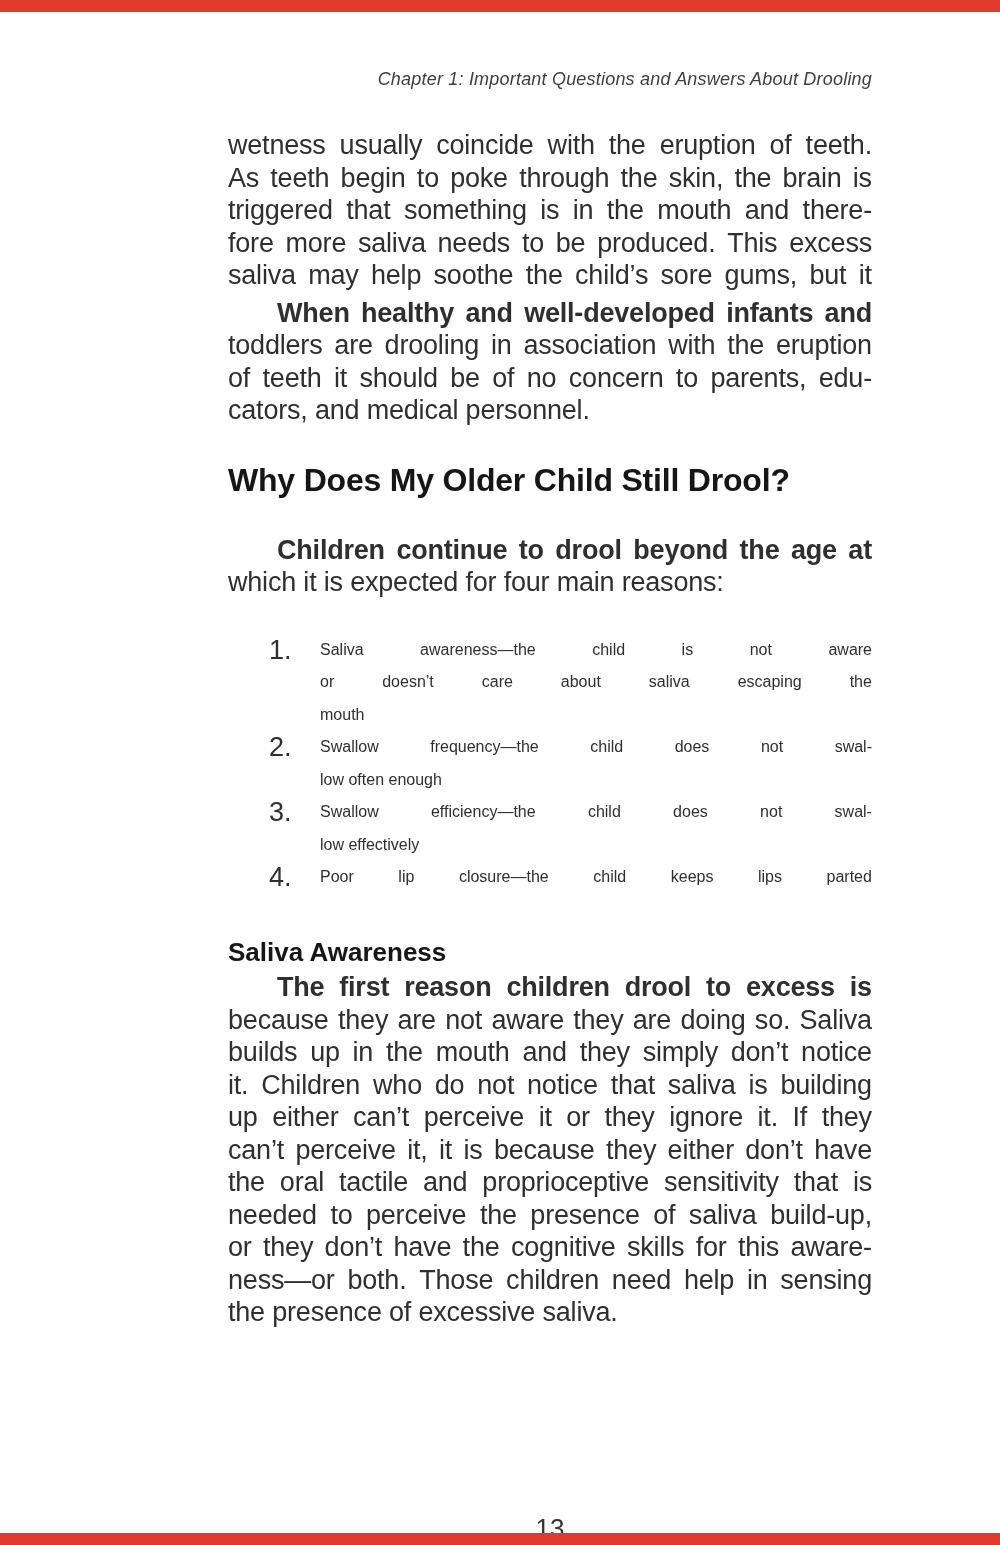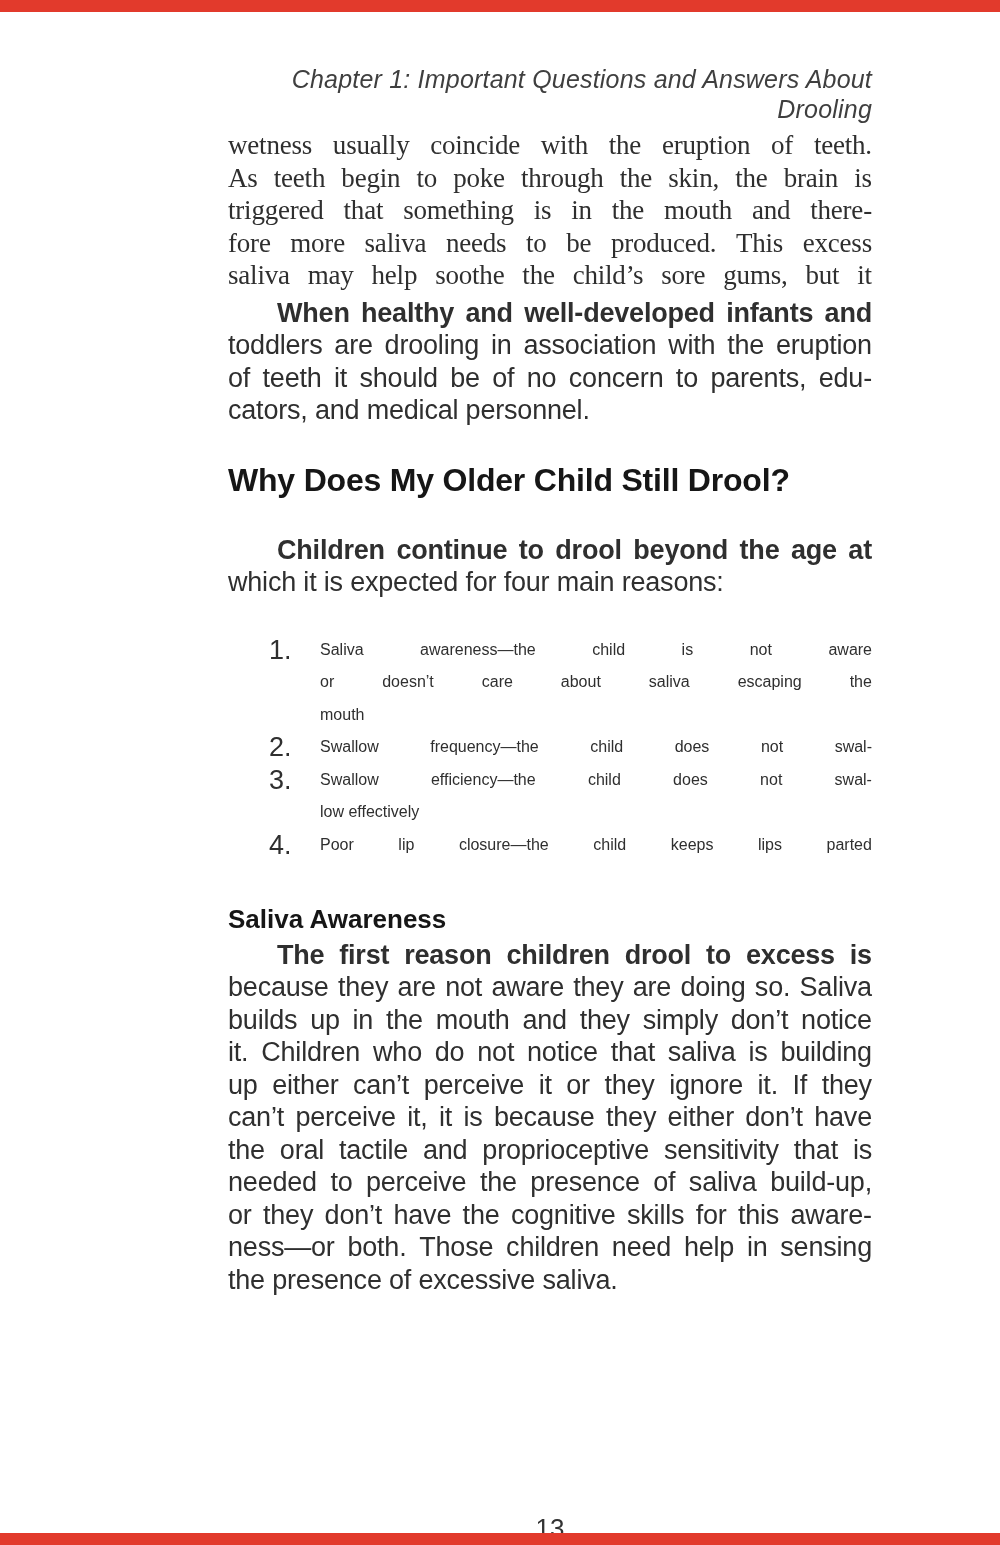--- a/index.html
+++ b/index.html
@@ -26,33 +26,33 @@
     left: 228px;
     top: 0;
     width: 644px;
   }
 
   .running-head {
     margin-top: 64px;
     height: 30px;
     line-height: 30px;
     font-style: italic;
-    font-size: 25px;
+    font-size: 18px;
     color: #3f3f3f;
     text-align: right;
     letter-spacing: 0.2px;
   }
 
   .para { font-size: 27px; color: #2f2f2f; letter-spacing: -0.2px; }
   .line { height: 32.5px; line-height: 32.5px; white-space: nowrap; }
   .line.j { display: flex; justify-content: space-between; }
   .line.j span { white-space: pre; }
   .line.ind { padding-left: 49px; font-weight: bold; }
 
-  #para1 { margin-top: 35px; font-family: Liberation Serif, serif; }
+  #para1 { margin-top: 35px; }
   #para2 { margin-top: 5px; }
 
   .section-heading {
     margin: 33px 0 0 0;
     height: 40px;
     line-height: 40px;
     font-size: 32px;
     font-weight: bold;
     color: #161616;
     letter-spacing: -0.2px;
@@ -238,20 +238,21 @@
         <div class="li">
           <span class="marker">2.</span>
           <div class="line j">
             <span>Swallow</span>
             <span>frequency—the</span>
             <span>child</span>
             <span>does</span>
             <span>not</span>
             <span>swal-</span>
           </div>
+          <div class="line">low often enough</div>
         </div>
         <div class="li">
           <span class="marker">3.</span>
           <div class="line j">
             <span>Swallow</span>
             <span>efficiency—the</span>
             <span>child</span>
             <span>does</span>
             <span>not</span>
             <span>swal-</span>

